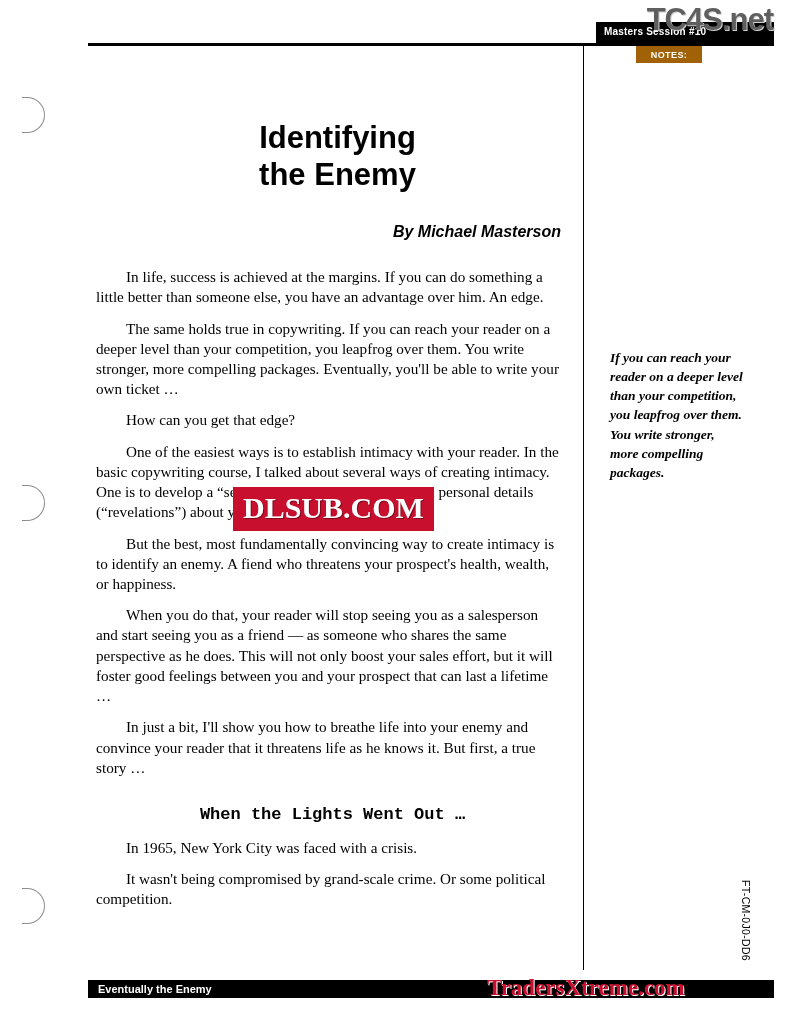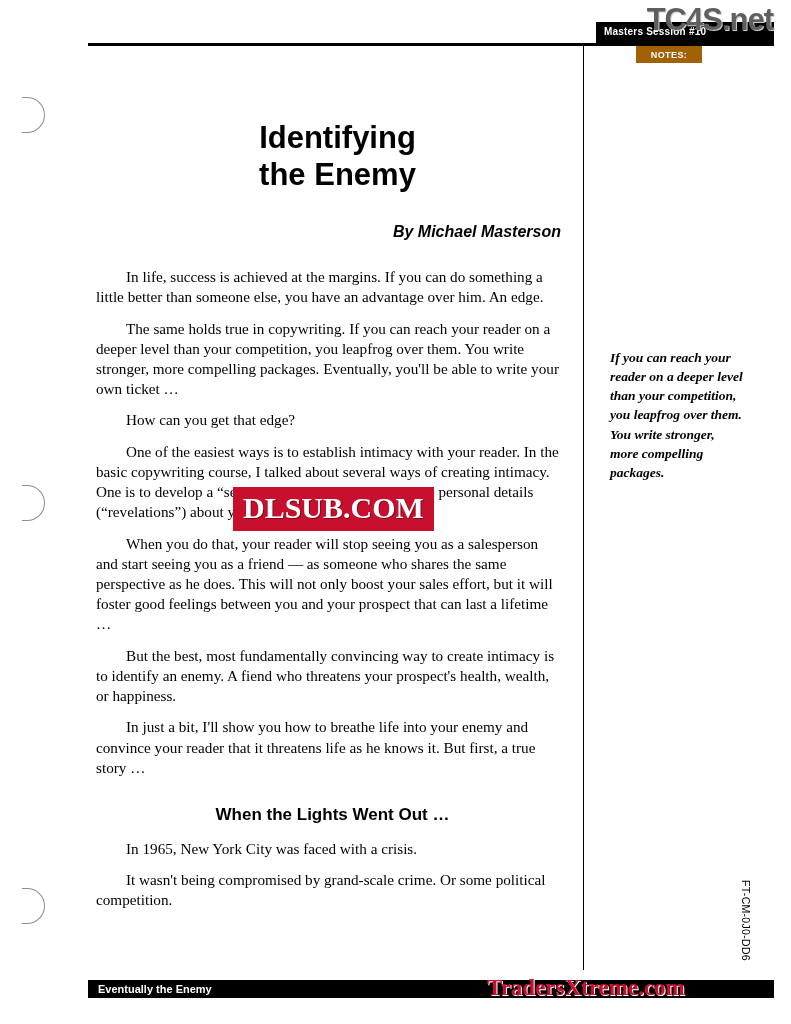--- a/index.html
+++ b/index.html
@@ -145,21 +145,21 @@
   }
   .body-text p {
     margin: 0 0 11px 0;
     font-size: 15.2px;
     line-height: 1.33;
     text-indent: 30px;
     text-align: left;
   }
 
   .subhead {
-    font-family: Liberation Sans, sans-serif;
+    font-family: Liberation Mono, monospace;
     font-weight: bold;
     font-size: 17px;
     text-align: center;
     margin: 27px 0 14px 0;
     padding-left: 8px;
   }
 
   
   .pullquote {
     position: absolute;
@@ -260,22 +260,22 @@
       <div>the Enemy</div>
     </div>
 
     <div class="byline">By Michael Masterson</div>
 
     <div class="body-text">
       <p>In life, success is achieved at the margins. If you can do something a little better than someone else, you have an advantage over him. An edge.</p>
       <p>The same holds true in copywriting. If you can reach your reader on a deeper level than your competition, you leapfrog over them. You write stronger, more compelling packages. Eventually, you'll be able to write your own ticket …</p>
       <p>How can you get that edge?</p>
       <p>One of the easiest ways is to establish intimacy with your reader. In the basic copywriting course, I talked about several ways of creating intimacy. One is to develop a “selling voice.” Another is to reveal personal details (“revelations”) about yourself.</p>
+      <p>But the best, most fundamentally convincing way to create intimacy is to identify an enemy. A fiend who threatens your prospect's health, wealth, or happiness.</p>
       <p>When you do that, your reader will stop seeing you as a salesperson and start seeing you as a friend — as someone who shares the same perspective as he does. This will not only boost your sales effort, but it will foster good feelings between you and your prospect that can last a lifetime …</p>
-      <p>But the best, most fundamentally convincing way to create intimacy is to identify an enemy. A fiend who threatens your prospect's health, wealth, or happiness.</p>
       <p>In just a bit, I'll show you how to breathe life into your enemy and convince your reader that it threatens life as he knows it. But first, a true story …</p>
 
       <div class="subhead">When the Lights Went Out …</div>
 
       <p>In 1965, New York City was faced with a crisis.</p>
       <p>It wasn't being compromised by grand-scale crime. Or some political competition.</p>
     </div>
   </div>
 
   <div class="pullquote">If you can reach your reader on a deeper level than your competition, you leapfrog over them. You write stronger, more compelling packages.</div>

